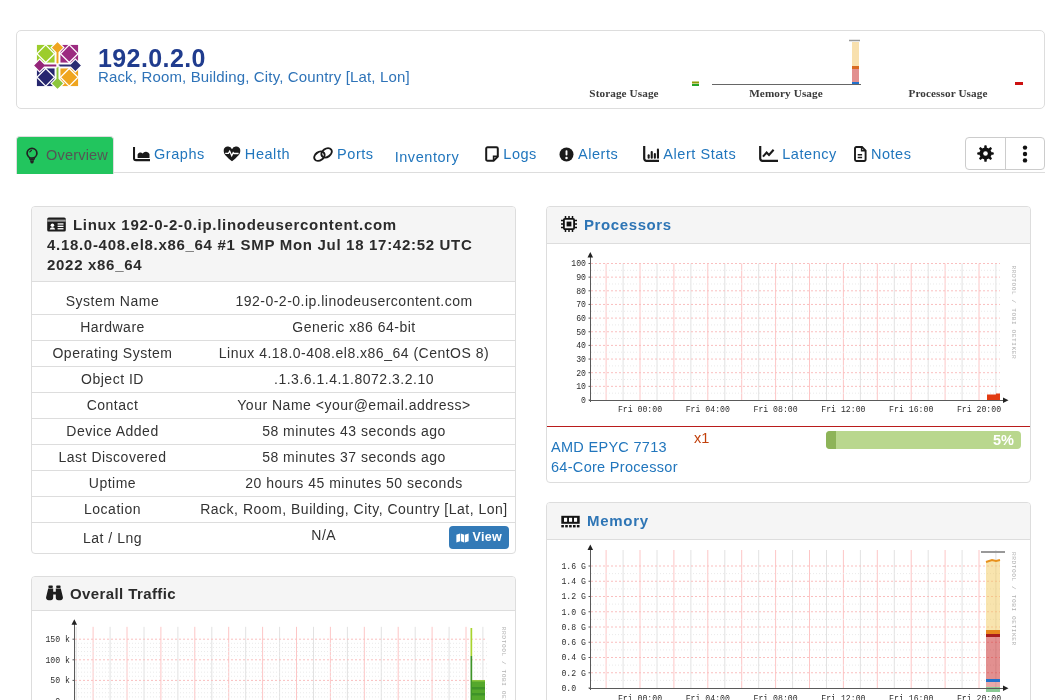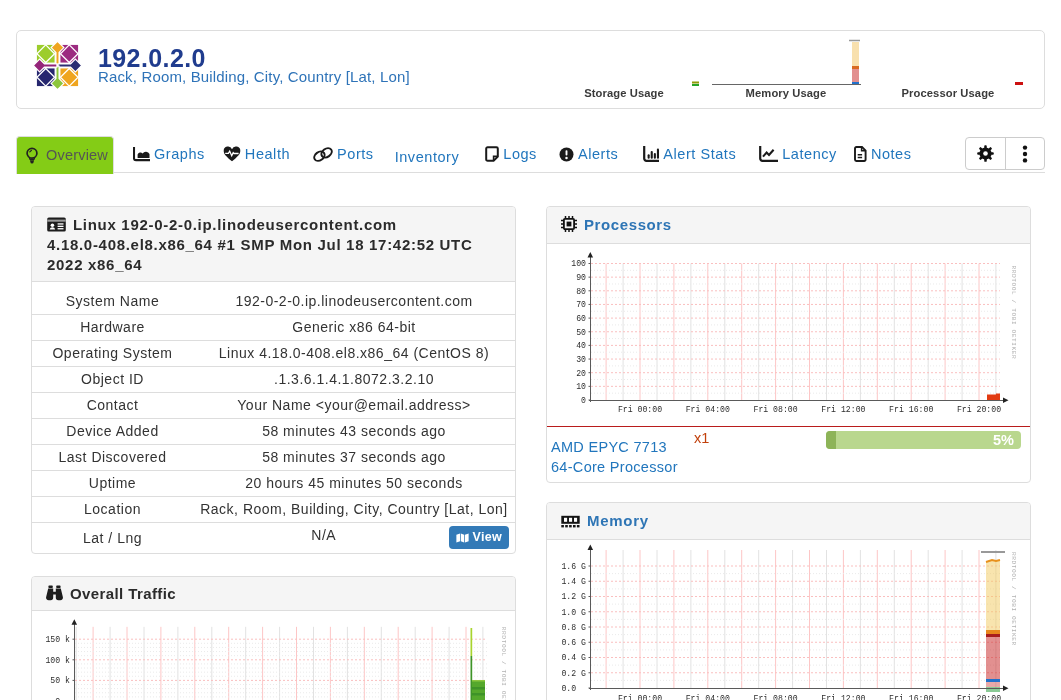--- a/index.html
+++ b/index.html
@@ -6,26 +6,26 @@
 #page { position:relative; width:1061px; height:700px; overflow:hidden;margin-top:16px; }
 svg { display:block; }
 .gt { font-family:"Liberation Mono",monospace; font-size:8.2px; fill:#2e2e2e; }
 .gwm { font-family:"Liberation Mono",monospace; font-size:6.2px; fill:#b2b2b2; letter-spacing:0.55px; }
 #hdr { position:absolute; left:16px; top:14px; width:1029px; height:79px; border:1px solid #ddd; border-radius:5px; }
 #logo { position:absolute; left:16px; top:10px; }
 #htxt { position:absolute; left:81px; top:0; }
 #htxt .t1 { position:absolute; left:0; top:14.5px; font-size:25px; line-height:25px; font-weight:bold; color:#203c8e; letter-spacing:0.4px; white-space:nowrap; }
 #htxt .t2 { position:absolute; left:0; top:37.5px; font-size:15px; line-height:15px; color:#2e73b8; letter-spacing:0.15px; white-space:nowrap; }
 #hgraphs { position:absolute; right:15px; top:5px; display:flex; }
-.hg { width:162px; text-align:center; }
+.hg { width:162px; text-align:center;font-family:Liberation Serif, serif; }
 .hg svg { margin:0 auto; }
 .hg .lab { font-size:11.2px; font-weight:bold; color:#3a3a3a; margin-top:1px; letter-spacing:0.1px; }
 #tabbar { position:absolute; left:16px; top:120px; width:1029px; height:37px; border-bottom:1px solid #ddd; }
 .tab { position:relative; float:left; display:flex; align-items:center; gap:4px; padding:9px 10px 10px; font-size:14.5px; color:#2176bd; text-decoration:none; height:37px; letter-spacing:0.55px; }
-.tab.active { background:#84cc16; border:1px solid #ddd; border-bottom:0; border-radius:4px 4px 0 0; color:#555; height:38px; width:98px; padding:9px 0 10px 9px; gap:8px; margin-right:9px; letter-spacing:0.2px; }
+.tab.active { background:#22c55e; border:1px solid #ddd; border-bottom:0; border-radius:4px 4px 0 0; color:#555; height:38px; width:98px; padding:9px 0 10px 9px; gap:8px; margin-right:9px; letter-spacing:0.2px; }
 .tab:nth-of-type(2) { margin-right:-2px; }
 .tab:nth-of-type(3) { margin-right:3px; }
 .tab:nth-of-type(4) { margin-right:1px; }
 .tab:nth-of-type(5) { margin-right:6px;flex-direction:column; }
 .tab:nth-of-type(6) { margin-right:2px; }
 .tab:nth-of-type(7) { margin-right:5px; }
 .tab:nth-of-type(8) { margin-right:3px; }
 .tab:nth-of-type(9) { margin-right:-3px; }
 #btns { position:absolute; right:0px; top:1px; display:flex; border:1px solid #ccc; border-radius:4px; height:33px; background:#fff; }
 .btn { width:39px; display:flex; align-items:center; justify-content:center; }

